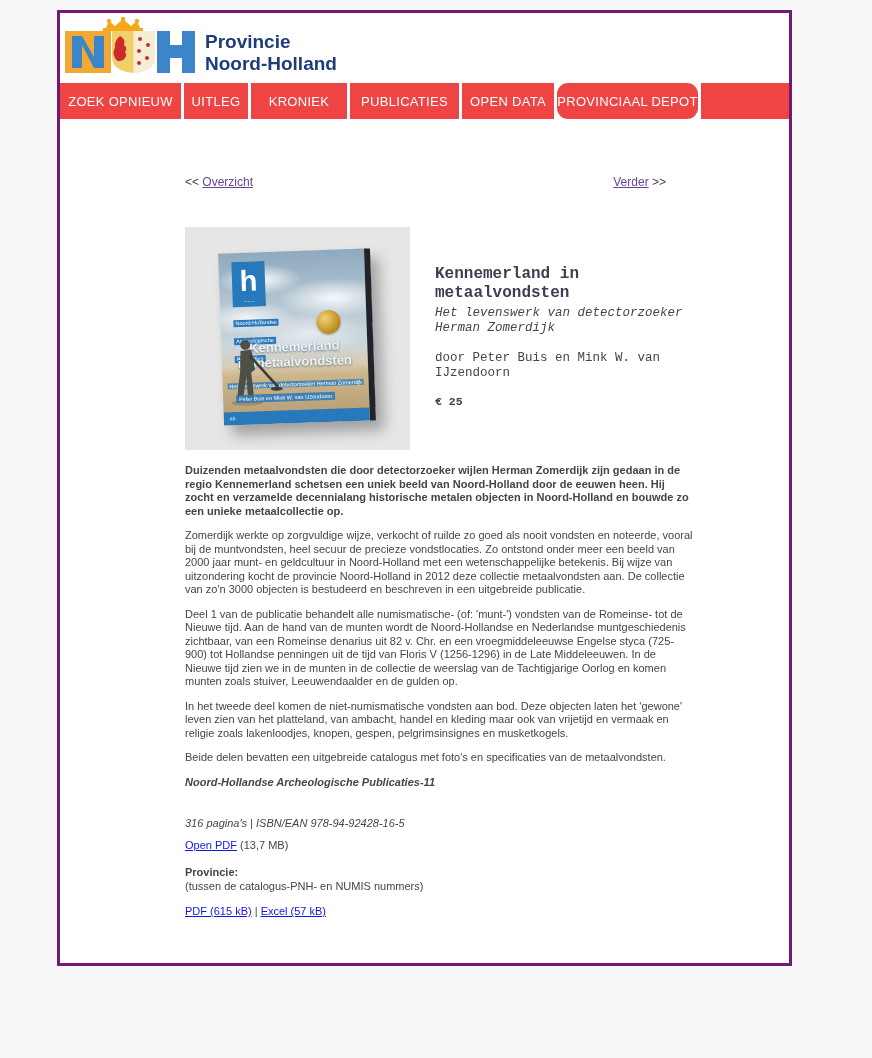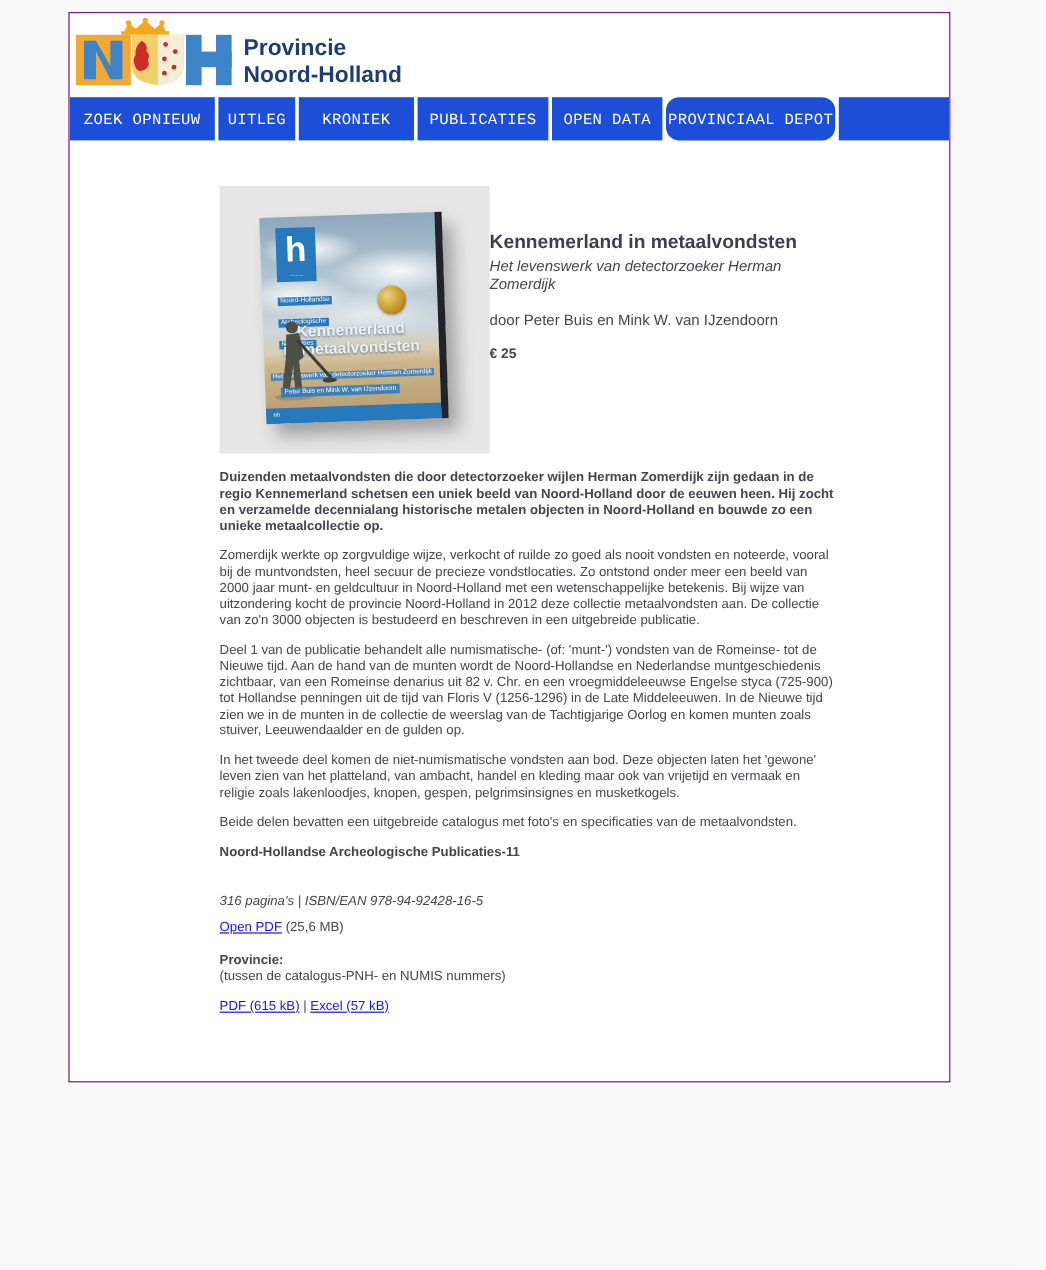--- a/index.html
+++ b/index.html
@@ -6,35 +6,34 @@
   html, body { width: 872px; min-height: 1058px; }
   body {
     background: #f8f8f8;
     font-family: "Liberation Sans", sans-serif;
     color: #44444c;
   }
   .page-box {
     width: 735px;
     margin: 10px 0 0 57px;
     background: #ffffff;
-    border: 1px solid #701a75;
+    border: 3px solid #701a75;
     min-height: 892px;
     padding-bottom: 44px;
   }
   
   .site-header { padding: 4px 0 3px 5px; height: 70px; }
   .logo-wrap { display: flex; align-items: flex-start; }
   
   .nav-bar { display: flex; height: 36px; background: #ffffff; gap: 3px; }
   .nav-item {
-    background: #1d4ed8; color: #ffffff;
+    background: #ef4444; color: #ffffff;
     display: flex; align-items: center; justify-content: center;
     font-size: 13px; letter-spacing: .3px; cursor: pointer;
     white-space: nowrap;
-    font-family: Liberation Mono, monospace;
   }
   .nav-item:nth-child(1) { width: 121px; }
   .nav-item:nth-child(2) { width: 64px; }
   .nav-item:nth-child(3) { width: 96px; }
   .nav-item:nth-child(4) { width: 109px; }
   .nav-item:nth-child(5) { width: 92px; }
   .nav-item:nth-child(6) { width: 141px; border-radius: 11px; }
   .nav-item.filler { flex: 1; cursor: default; }
   
   .content { padding: 0 95px 0 125px; }
@@ -98,30 +97,30 @@
     background: rgba(40,120,188,.85); color: #fff;
     font-size: 5.5px; line-height: 8px; padding: 1px 3px;
   }
   .cover-bottom-bar {
     position: absolute; left: 0; right: 0; bottom: 0; height: 13px;
     background: #2878bc; color: #fff; font-size: 5px; line-height: 13px;
     padding-left: 6px;
   }
   .detector-man { position: absolute; left: 2px; top: 84px; }
   
-  .info-col { width: 275px; }
+  .info-col { margin-left: 25px; width: 275px; font-family: Liberation Mono, monospace; }
   .book-title { font-size: 16px; line-height: 19px; font-weight: bold; color: #3e3e50; margin-top: 38px; }
   .book-subtitle { font-size: 12.5px; line-height: 15px; font-style: italic; margin-top: 3px; }
   .book-authors { font-size: 12.5px; line-height: 15px; margin-top: 15px; }
   .book-price { font-size: 11.5px; font-weight: bold; margin-top: 14px; }
   
   .desc { margin-top: 14px; font-size: 11px; line-height: 13.5px; }
   .desc p { margin-bottom: 11px; }
   .desc .lead { font-weight: bold; }
-  .series-line { font-size: 11px; font-weight: bold; margin-top: 6px; }
+  .series-line { font-size: 11px; font-weight: bold; margin-top: 6px; font-style: italic; }
   .meta-line { font-size: 11px; font-style: italic; margin-top: 29px; }
   
   .dl-row { display: flex; margin-top: 10px; font-size: 11px; line-height: 13.5px; }
   .dl-left { width: 248px; flex: 0 0 auto; }
   .dl-right { flex: 1; }
   .open-pdf-line { margin-bottom: 14px; }
   .concordans-label { font-weight: bold; }
   .dl-links { margin-top: 12px; }
 </style>
 </head>
@@ -166,20 +165,28 @@
     <div class="nav-item">UITLEG</div>
     <div class="nav-item">KRONIEK</div>
     <div class="nav-item">PUBLICATIES</div>
     <div class="nav-item">OPEN DATA</div>
     <div class="nav-item">PROVINCIAAL DEPOT</div>
     <div class="nav-item filler"></div>
   </div>
 
   <div class="content">
 
+    <div class="pager">
+      <span>
+        <span>&lt;&lt; </span><a href="#" class="visited">Overzicht</a>
+      </span>
+      <span>
+        <a href="#" class="visited">Verder</a><span> &gt;&gt;</span>
+      </span>
+    </div>
 
     <div class="book-row">
       <div class="cover-box">
         <div class="book">
           <div class="h-badge">
             <span>h</span>
             <small>─ ─ ─</small>
           </div>
           <div class="cover-series">
             <span>Noord-Hollandse</span><br>
@@ -224,21 +231,21 @@
       <p>In het tweede deel komen de niet-numismatische vondsten aan bod. Deze objecten laten het 'gewone' leven zien van het platteland, van ambacht, handel en kleding maar ook van vrijetijd en vermaak en religie zoals lakenloodjes, knopen, gespen, pelgrimsinsignes en musketkogels.</p>
       <p>Beide delen bevatten een uitgebreide catalogus met foto's en specificaties van de metaalvondsten.</p>
     </div>
 
     <div class="series-line">Noord-Hollandse Archeologische Publicaties-11</div>
     <div class="meta-line">316 pagina's | ISBN/EAN 978-94-92428-16-5</div>
 
     <div class="dl-row">
       <div class="dl-left">
         <div class="open-pdf-line">
-          <a href="#" class="fresh">Open PDF</a><span> (25,6 MB)</span>
+          <a href="#" class="fresh">Open PDF</a><span> (13,7 MB)</span>
         </div>
         <div class="concordans-label">Provincie:</div>
         <div>(tussen de catalogus-PNH- en NUMIS nummers)</div>
         <div class="dl-links">
           <a href="#" class="fresh">PDF (615 kB)</a><span> | </span><a href="#" class="fresh">Excel (57 kB)</a>
         </div>
       </div>
     </div>
 
   </div>

